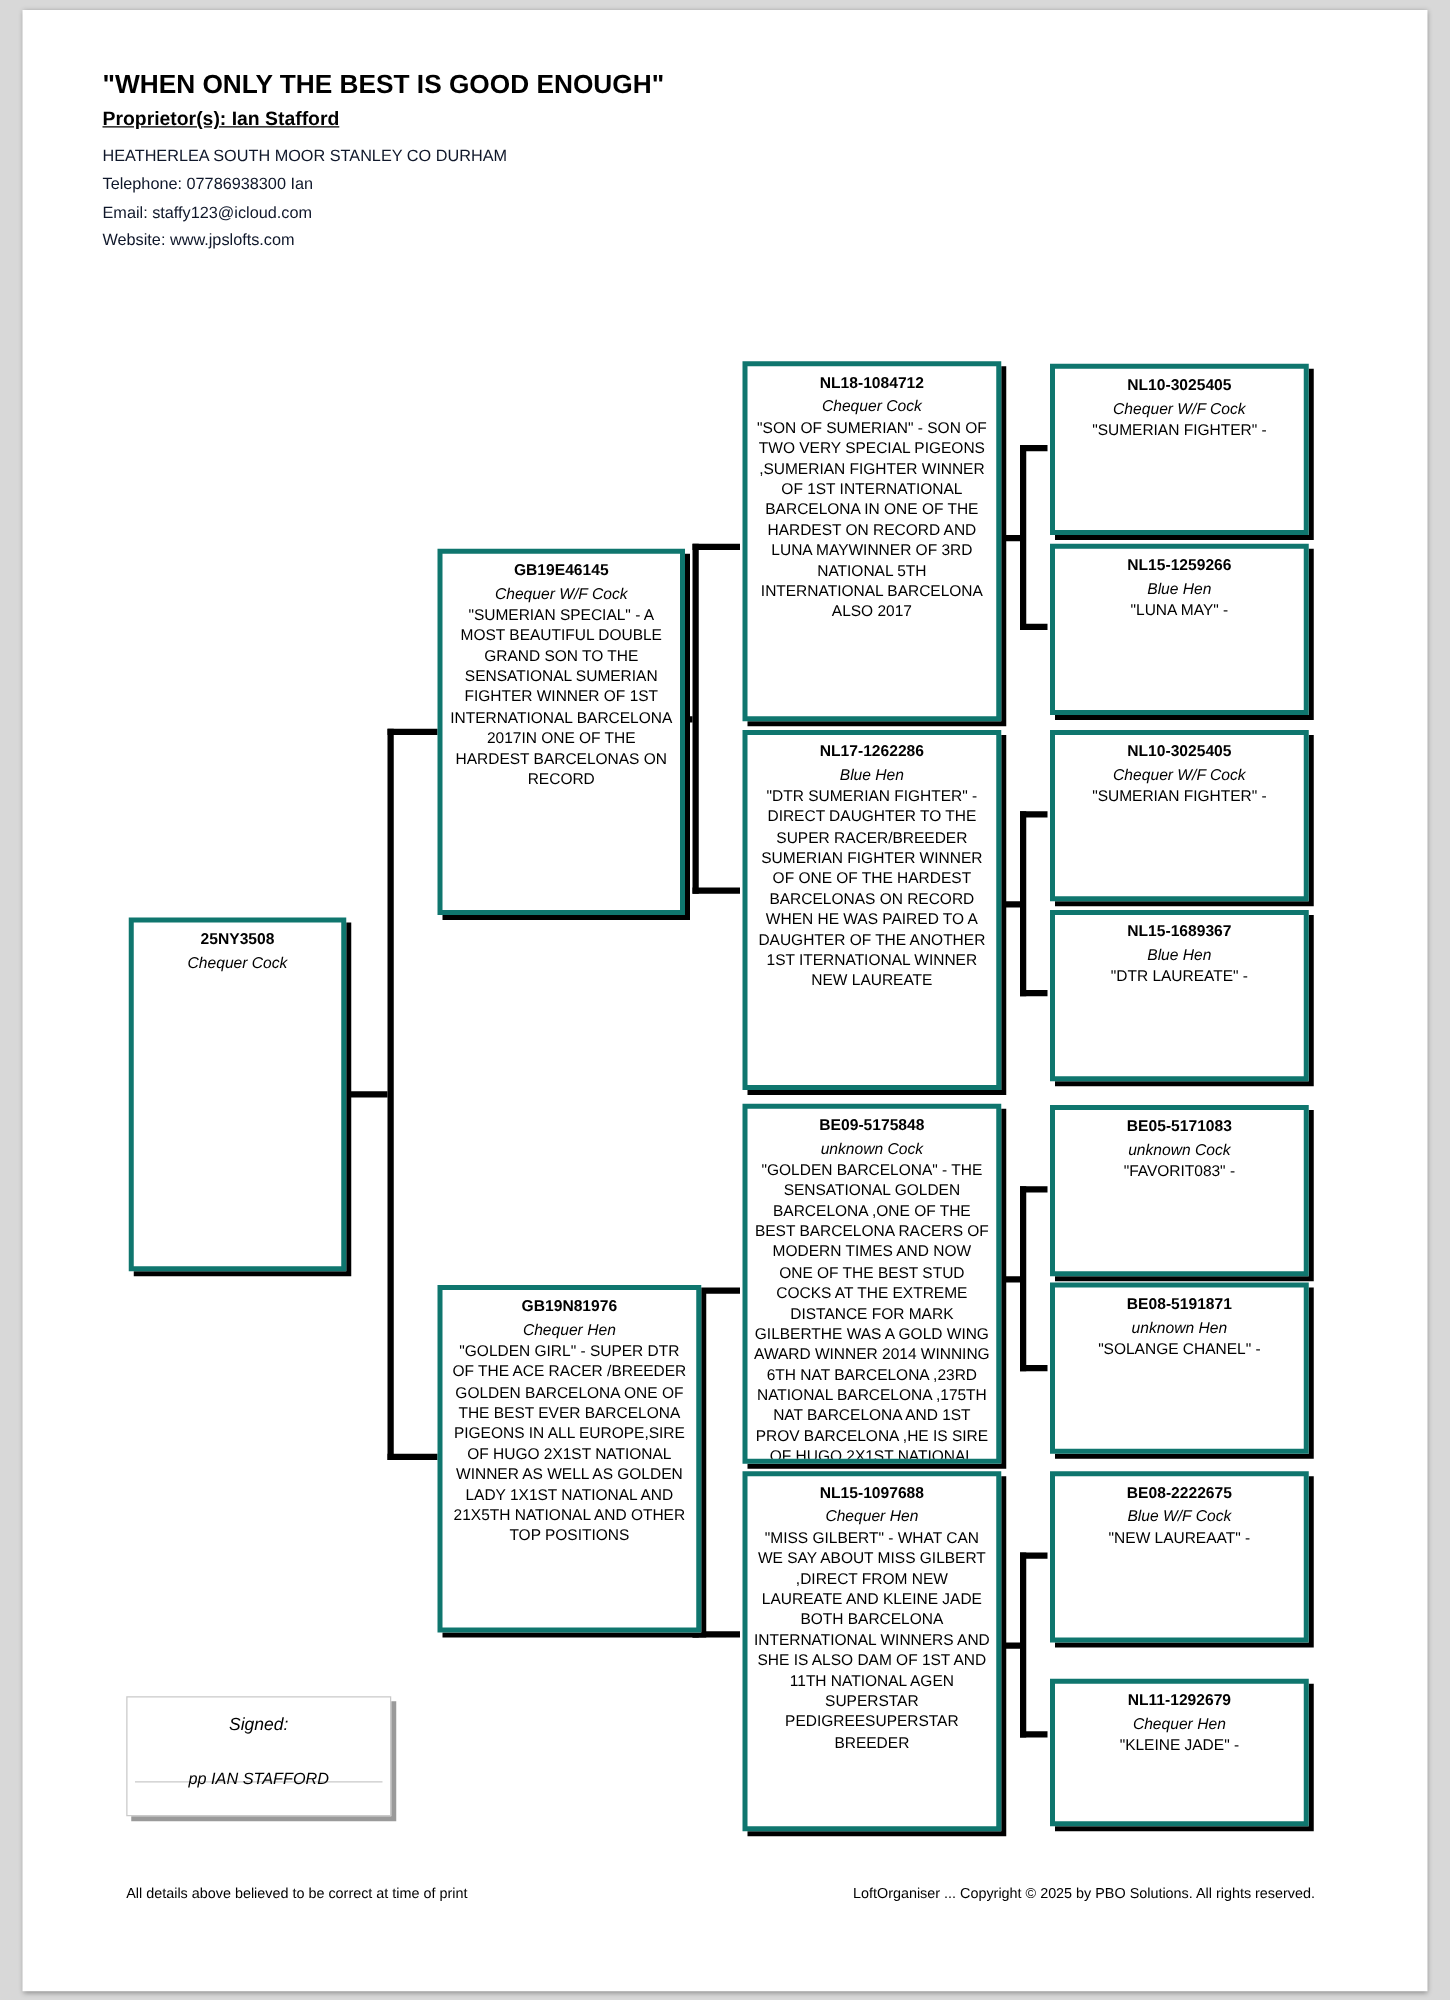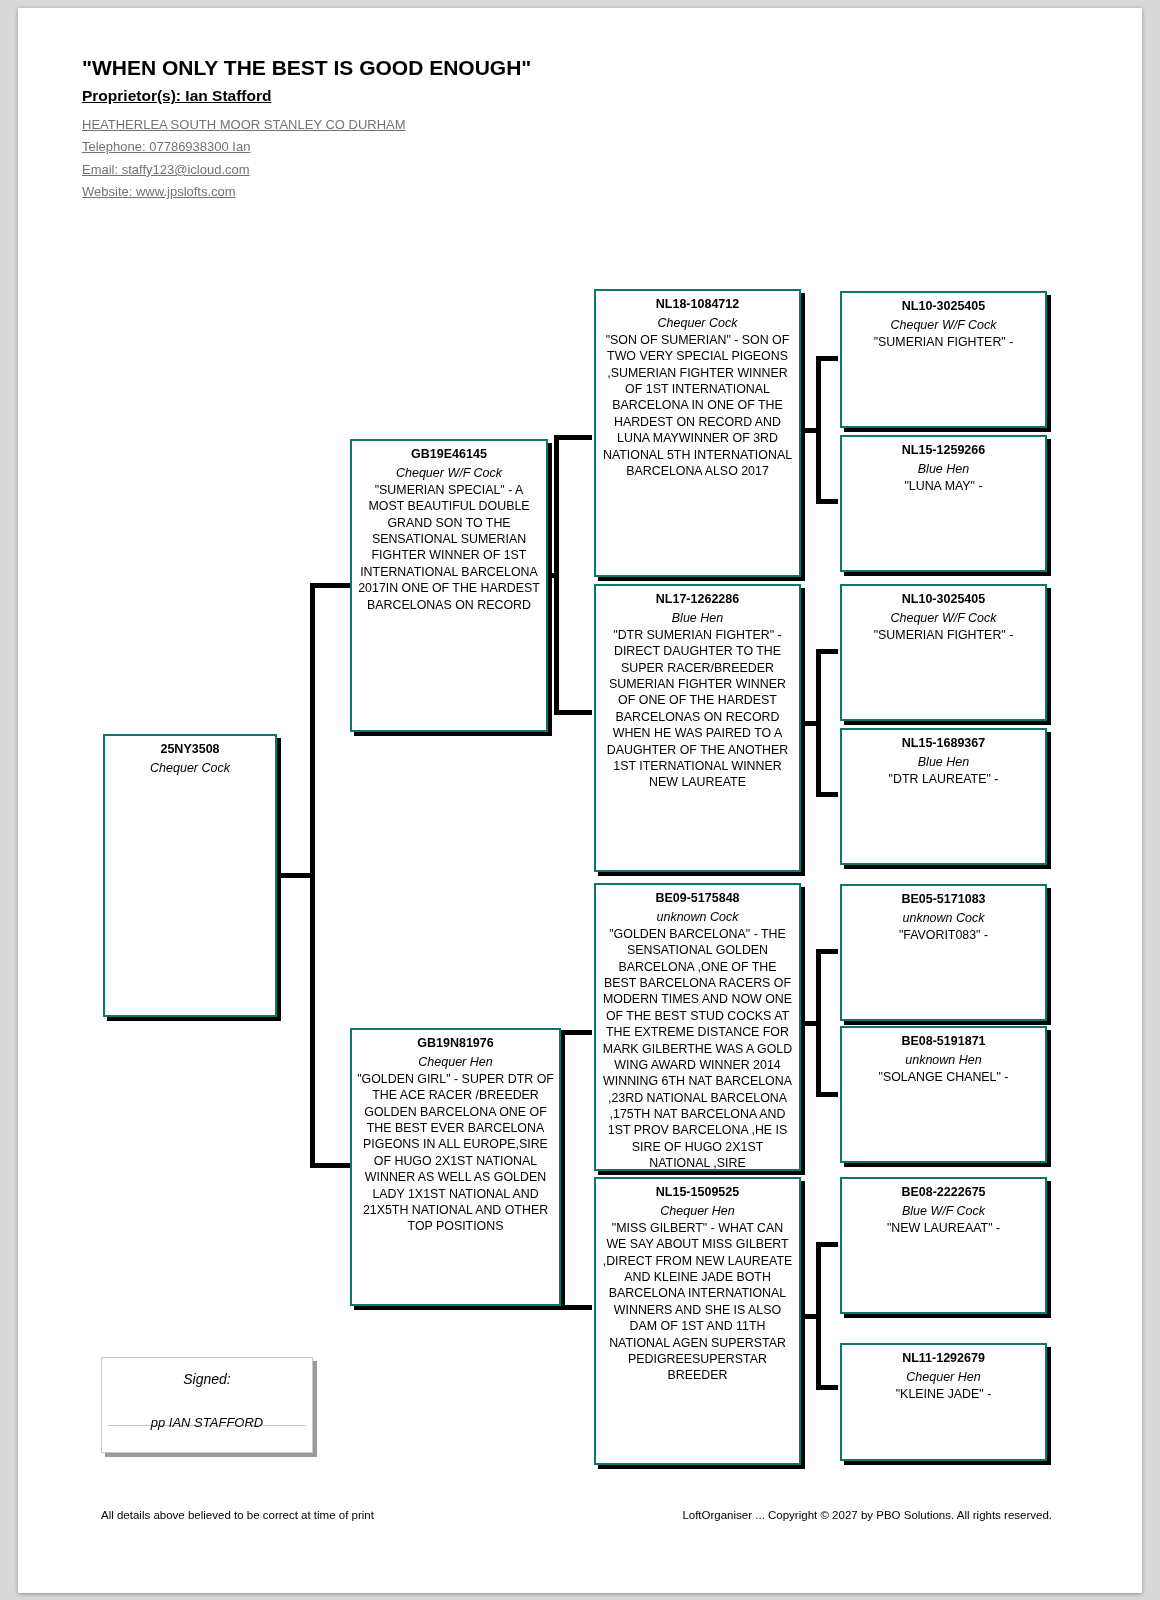--- a/index.html
+++ b/index.html
@@ -26,27 +26,27 @@
     color: #000; line-height: 1.05; margin: 0 0 6px 0;
   }
   .hdr-slogan {
     font-size: 21px; font-weight: bold; color: #000;
     line-height: 1.1; margin: 0 0 8px 0;
   }
   .hdr-prop {
     font-size: 15.5px; font-weight: bold; color: #000;
     text-decoration: underline; margin: 0 0 9px 0;
   }
-  .hdr-line { font-size: 13px; color: #737373; line-height: 1.72; text-decoration: underline; }
+  .hdr-line { font-size: 13px; color: #0f172a; line-height: 1.72; }
 
   
   .pbox {
     position: absolute;
     background: #fff;
-    border: 2px solid #0f766e;
+    border: 4px solid #0f766e;
     box-shadow: 4px 4px 0 0 #000;
     overflow: hidden;
     padding: 6px 5px 4px 5px;
   }
   .pbox .ring {
     display: block; text-align: center;
     font-size: 12.5px; font-weight: bold; color: #000;
     line-height: 1.25; margin-bottom: 2px;
   }
   .pbox .colour {
@@ -196,21 +196,21 @@
     <span class="notes">"DTR SUMERIAN FIGHTER" - DIRECT DAUGHTER TO THE SUPER RACER/BREEDER SUMERIAN FIGHTER WINNER OF ONE OF THE HARDEST BARCELONAS ON RECORD WHEN HE WAS PAIRED TO A DAUGHTER OF THE ANOTHER 1ST ITERNATIONAL WINNER NEW LAUREATE</span>
   </div>
 
   <div class="pbox" style="left:576px; top:875px; width:207px; height:288px;">
     <span class="ring">BE09-5175848</span>
     <span class="colour">unknown Cock</span>
     <span class="notes">"GOLDEN BARCELONA" - THE SENSATIONAL GOLDEN BARCELONA ,ONE OF THE BEST BARCELONA RACERS OF MODERN TIMES AND NOW ONE OF THE BEST STUD COCKS AT THE EXTREME DISTANCE FOR MARK GILBERTHE WAS A GOLD WING AWARD WINNER 2014 WINNING 6TH NAT BARCELONA ,23RD NATIONAL BARCELONA ,175TH NAT BARCELONA AND 1ST PROV BARCELONA ,HE IS SIRE OF HUGO 2X1ST NATIONAL ,SIRE</span>
   </div>
 
   <div class="pbox" style="left:576px; top:1169px; width:207px; height:288px;">
-    <span class="ring">NL15-1509525</span>
+    <span class="ring">NL15-1097688</span>
     <span class="colour">Chequer Hen</span>
     <span class="notes">"MISS GILBERT" - WHAT CAN WE SAY ABOUT MISS GILBERT ,DIRECT FROM NEW LAUREATE AND KLEINE JADE BOTH BARCELONA INTERNATIONAL WINNERS AND SHE IS ALSO DAM OF 1ST AND 11TH NATIONAL AGEN SUPERSTAR PEDIGREESUPERSTAR BREEDER</span>
   </div>
 
   <div class="pbox" style="left:822px; top:283px; width:207px; height:137px;">
     <span class="ring">NL10-3025405</span>
     <span class="colour">Chequer W/F Cock</span>
     <span class="notes">"SUMERIAN FIGHTER" -</span>
   </div>
 
@@ -256,15 +256,15 @@
     <span class="notes">"KLEINE JADE" -</span>
   </div>
 
   <div class="sigbox">
     <span class="sig-label">Signed:</span>
     <div class="sig-rule"></div>
     <span class="sig-name">pp IAN STAFFORD</span>
   </div>
 
   <div class="foot-left">All details above believed to be correct at time of print</div>
-  <div class="foot-right">LoftOrganiser ... Copyright © 2027 by PBO Solutions. All rights reserved.</div>
+  <div class="foot-right">LoftOrganiser ... Copyright © 2025 by PBO Solutions. All rights reserved.</div>
 
 </div>
 
 </body></html>

